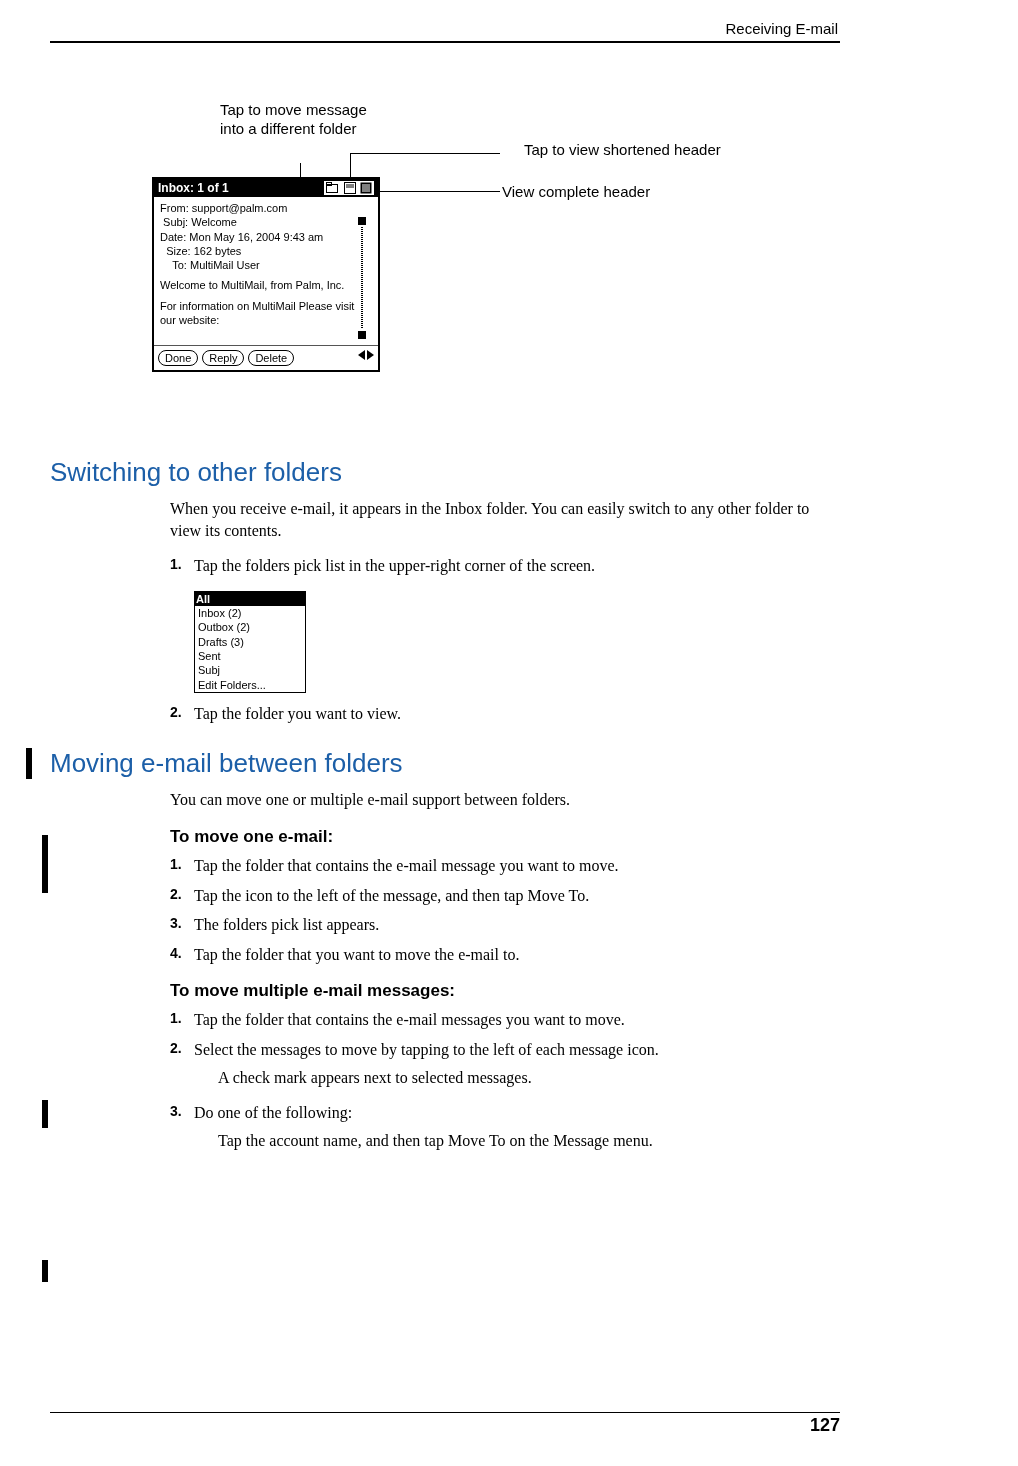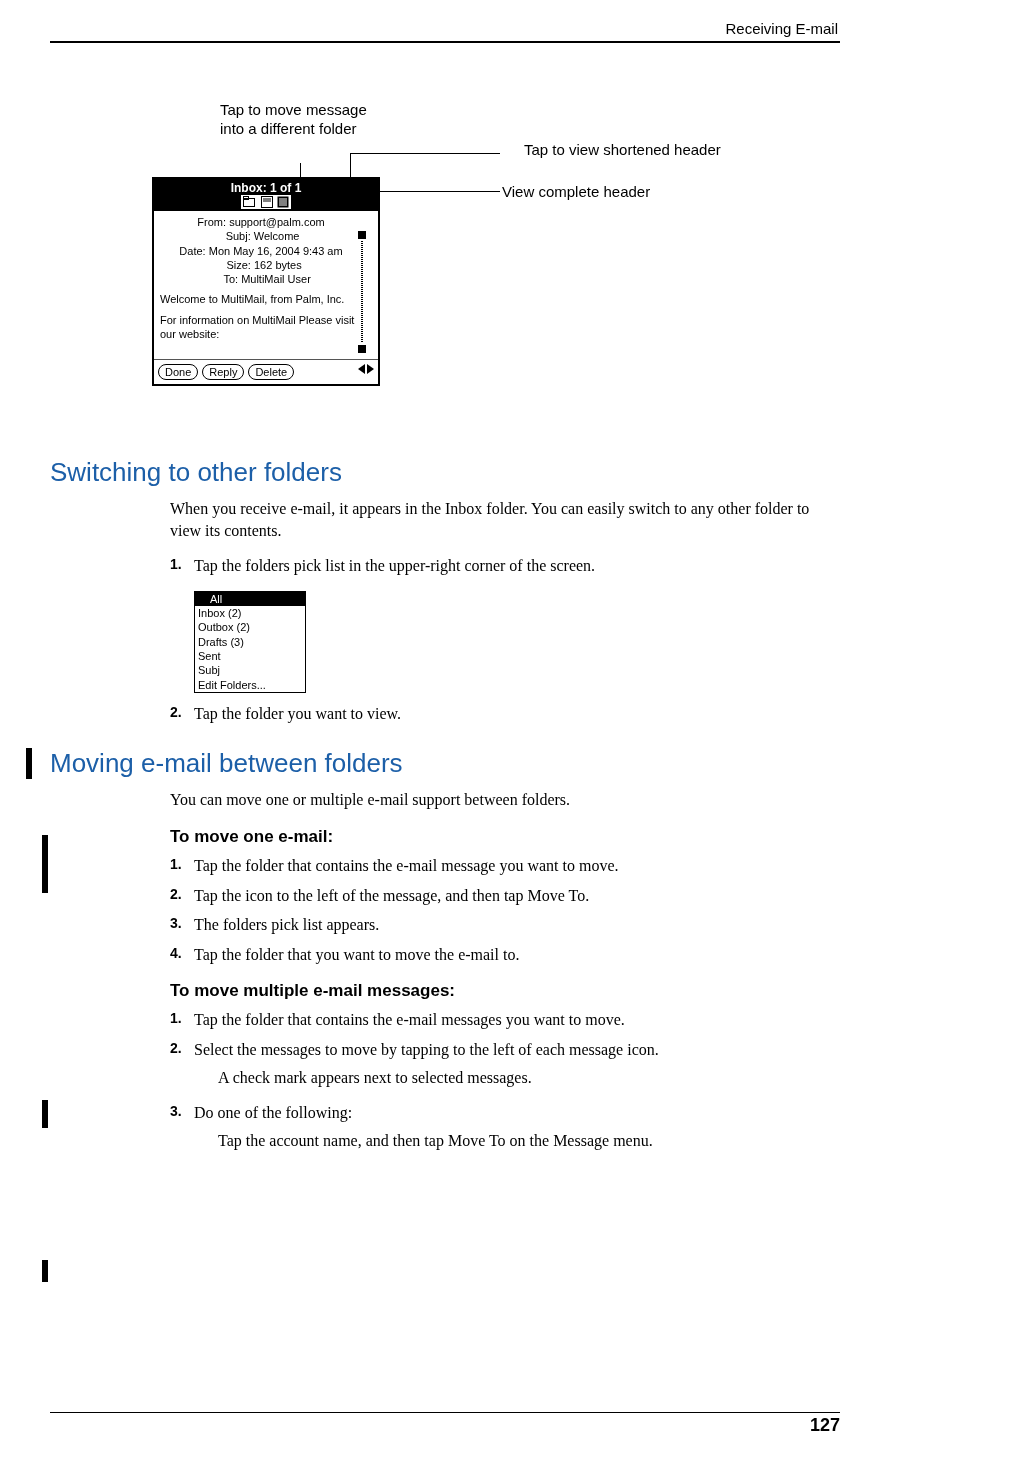--- a/index.html
+++ b/index.html
@@ -57,38 +57,37 @@
   }
   .titlebar {
     background: #000;
     color: #fff;
     display: flex;
     align-items: center;
     justify-content: space-between;
     padding: 2px 4px;
     font-weight: bold;
     font-size: 12px;
-    flex-direction: column;
   }
   .titlebar-icons {
     background: #fff;
     padding: 1px 2px;
     display: flex;
     gap: 4px;
     align-items: center;
   }
   .titlebar-icons svg { display: block; }
   .msgbody {
     padding: 4px 6px 4px 6px;
     min-height: 140px;
     border-right: 10px solid transparent;
     position: relative;
     line-height: 1.3;
   }
-  .msgbody .row { white-space: nowrap; text-align: center; }
+  .msgbody .row { white-space: nowrap; }
   .scrollbar {
     position: absolute;
     right: 2px;
     top: 20px;
     bottom: 6px;
     width: 8px;
   }
   .scrollbar-track {
     position: absolute;
     left: 3px;
@@ -152,21 +151,21 @@
   .ol li .txt { flex: 1; }
   .sub-indent { margin-left: 24px; margin-top: 6px; margin-bottom: 6px; }
   .dropdown {
     width: 110px;
     border: 1px solid #000;
     font-family: Tahoma, Geneva, sans-serif;
     font-size: 11px;
     margin: 10px 0 10px 24px;
     line-height: 1.3;
   }
-  .dropdown .hdr { background: #000; color: #fff; padding: 0 15px; font-weight: normal; }
+  .dropdown .hdr { background: #000; color: #fff; padding: 0 1px; font-weight: bold; }
   .dropdown .opt { padding: 0 3px; }
   h3.subhead {
     font-family: "Arial Narrow", "Helvetica Condensed", Arial, sans-serif;
     font-stretch: condensed;
     font-weight: bold;
     font-size: 17px;
     margin: 16px 0 2px 0;
   }
   .footer {
     position: absolute;

